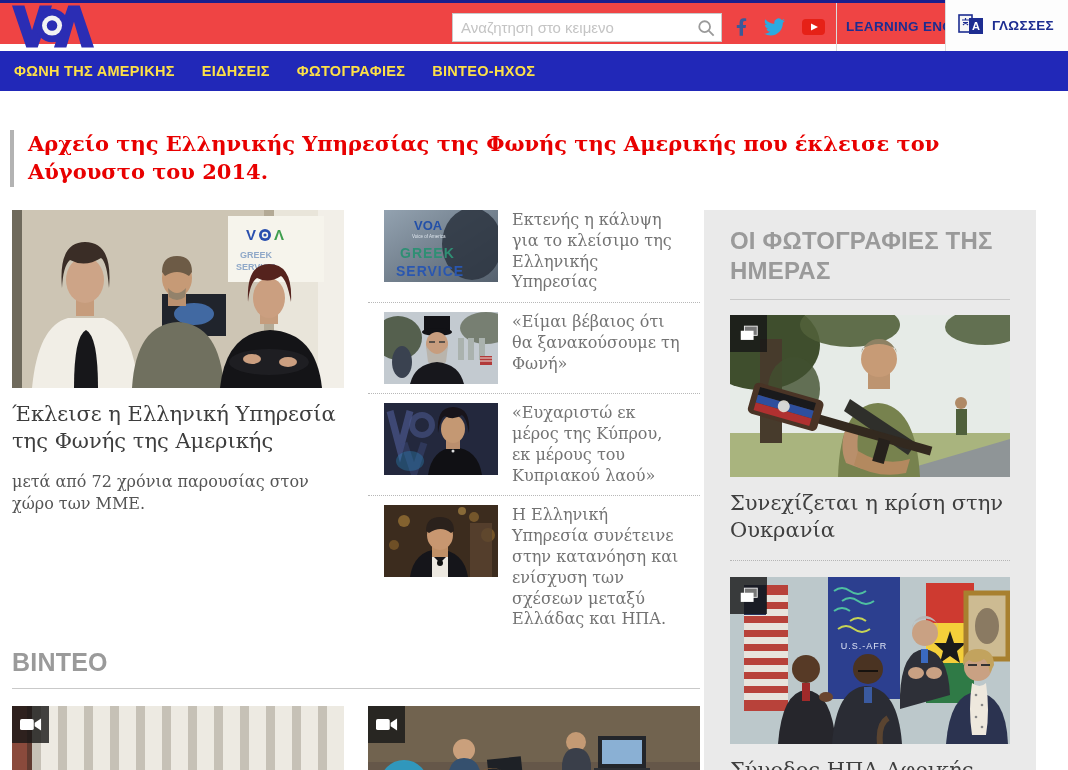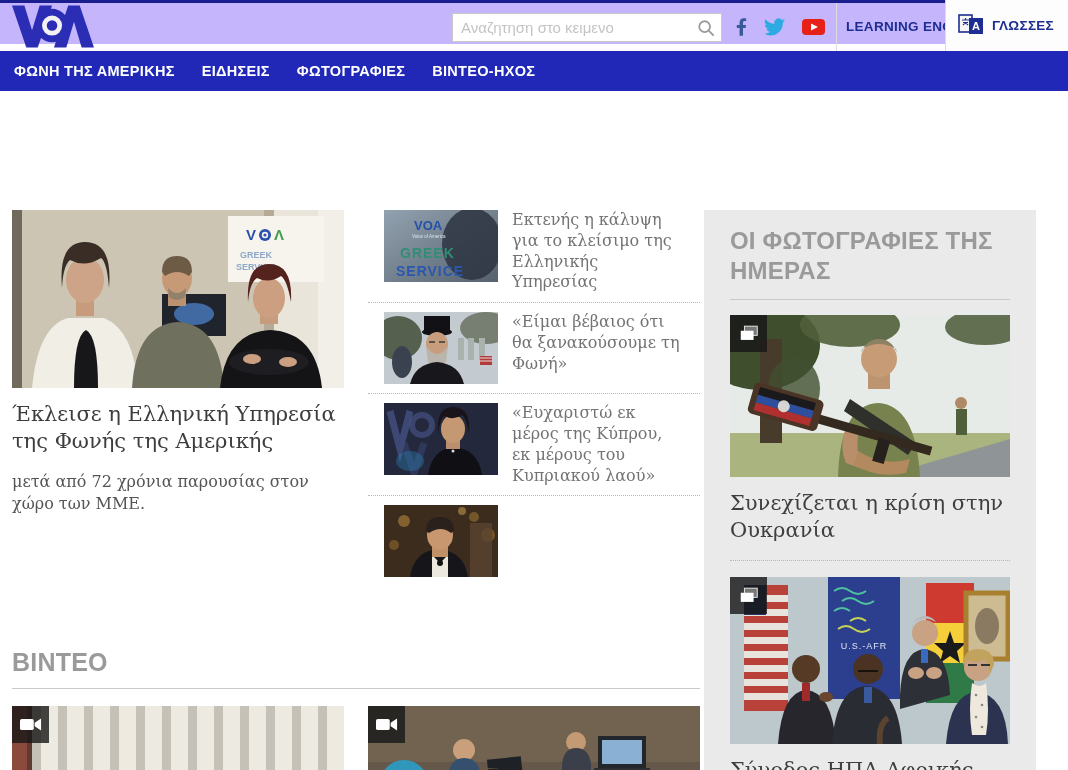--- a/index.html
+++ b/index.html
@@ -2,36 +2,36 @@
 <html lang="el"><head>
 <meta charset="utf-8">
 <style>
   * { margin:0; padding:0; box-sizing:border-box; }
   html,body { background:#fff; }
   body { font-family:"Liberation Sans",sans-serif; }
   .stage { position:relative; width:1068px; height:770px; overflow:hidden; background:#fff; }
 
   
   .topstrip { position:absolute; top:0; left:0; width:973px; height:3px; background:#1b1e8d; }
-  .header { position:absolute; top:3px; left:0; right:0; height:41px; background:#c4b5fd; }
+  .header { position:absolute; top:3px; left:0; right:0; height:41px; background:#ef4444; }
   .logo { position:absolute; left:12px; top:2px; display:block; cursor:pointer; }
   .searchbox { position:absolute; left:452px; top:10px; width:270px; height:29px; background:#fff; border:1px solid #c9c9c9; display:flex; align-items:center; }
   .searchbox input { flex:1; border:0; outline:none; background:transparent; padding:0 8px; font-size:15px; color:#555; font-family:"Liberation Sans",sans-serif; }
   .searchbox input::placeholder { color:#c4c4c4; }
   .search-btn { width:30px; display:flex; justify-content:center; cursor:pointer; }
   .social { position:absolute; left:736px; top:0; height:48px; display:flex; align-items:center; gap:17px; }
   .social a { display:flex; align-items:center; cursor:pointer; }
   .vsep { position:absolute; top:0; height:48px; width:1px; background:#dcdcdc; }
   .learning { position:absolute; left:846px; top:0; height:48px; line-height:48px; font-size:13.5px; font-weight:bold; color:#1d2d91; letter-spacing:.3px; cursor:pointer; text-decoration:none; }
   .languages { position:absolute; right:0; top:-3px; height:51px; background:#fdfdfd; border-left:1px solid #dcdcdc; display:flex; align-items:center; gap:8px; padding:0 14px 0 12px; cursor:pointer; }
   .languages .lang-label { font-size:13.5px; font-weight:bold; color:#1d2d91; letter-spacing:.3px; }
 
   
   .nav { position:absolute; top:51px; left:0; right:0; height:40px; background:#2128b8; display:flex; align-items:center; padding-left:14px; gap:27px; }
-  .nav a { color:#ffffff; font-weight:bold; font-size:14.5px; letter-spacing:.3px; text-decoration:none; cursor:pointer; }
+  .nav a { color:#fde047; font-weight:bold; font-size:14.5px; letter-spacing:.3px; text-decoration:none; cursor:pointer; }
 
   
   .archive-notice { position:absolute; top:130px; left:10px; right:24px; border-left:4px solid #b3b3b3; padding-left:14px; font-family:"DejaVu Serif",serif; font-weight:bold; font-size:21px; line-height:1.35; color:#e80000; }
 
   
   .section-title { font-size:25px; font-weight:bold; color:#9a9a9a; letter-spacing:.2px; padding-bottom:11px; border-bottom:1px solid #c9c9c9; margin-bottom:17px; }
   .latest { position:absolute; top:210px; left:12px; width:688px; }
   .cols { display:flex; gap:24px; }
   .lead { width:332px; }
   .lead-photo { display:block; position:relative; cursor:pointer; }
@@ -126,20 +126,21 @@
     </div>
   </header>
 
   <nav class="nav">
     <a>ΦΩΝΗ ΤΗΣ ΑΜΕΡΙΚΗΣ</a>
     <a>ΕΙΔΗΣΕΙΣ</a>
     <a>ΦΩΤΟΓΡΑΦΙΕΣ</a>
     <a>ΒΙΝΤΕΟ-ΗΧΟΣ</a>
   </nav>
 
+  <div class="archive-notice">Αρχείο της Ελληνικής Υπηρεσίας της Φωνής της Αμερικής που έκλεισε τον Αύγουστο του 2014.</div>
 
   <section class="latest">
     <div class="cols">
       <article class="lead">
         <a class="lead-photo">
           <svg class="media" viewBox="0 0 332 178" preserveAspectRatio="none">
             <rect width="332" height="178" fill="#cdc5b4"></rect>
             <rect width="10" height="178" fill="#6f6a5c"></rect>
             <rect x="252" width="10" height="178" fill="#b4aa96"></rect>
             <rect x="262" width="46" height="178" fill="#e9e5da"></rect>
@@ -252,20 +253,21 @@
                 <circle cx="78" cy="6" r="4" fill="#d4a851" opacity="0.5"></circle>
               <rect x="86" y="18" width="22" height="54" fill="#5a4430" opacity="0.8"></rect>
               <path d="M26,72 q4,-26 28,-28 q26,2 30,28 Z" fill="#15151a"></path>
               <path d="M48,50 l8,8 8,-8 v22 h-16 Z" fill="#ece8e0"></path>
               <circle cx="56" cy="58" r="3" fill="#111"></circle>
               <rect x="48" y="38" width="16" height="14" fill="#c09067"></rect>
               <ellipse cx="56" cy="30" rx="13" ry="15" fill="#c89770"></ellipse>
               <path d="M42,26 q0,-14 14,-14 q14,0 14,14 l-3,2 q-10,-8 -22,0 Z" fill="#2a211c"></path>
             </svg>
           </span>
+          <h4 class="item-title">Η Ελληνική Υπηρεσία συνέτεινε στην κατανόηση και ενίσχυση των σχέσεων μεταξύ Ελλάδας και ΗΠΑ.</h4>
         </article>
       </div>
     </div>
   </section>
 
   <section class="videos">
     <h2 class="section-title">ΒΙΝΤΕΟ</h2>
     <div class="video-row">
       <a class="video-thumb">
         <svg class="media" viewBox="0 0 332 180" preserveAspectRatio="none">

